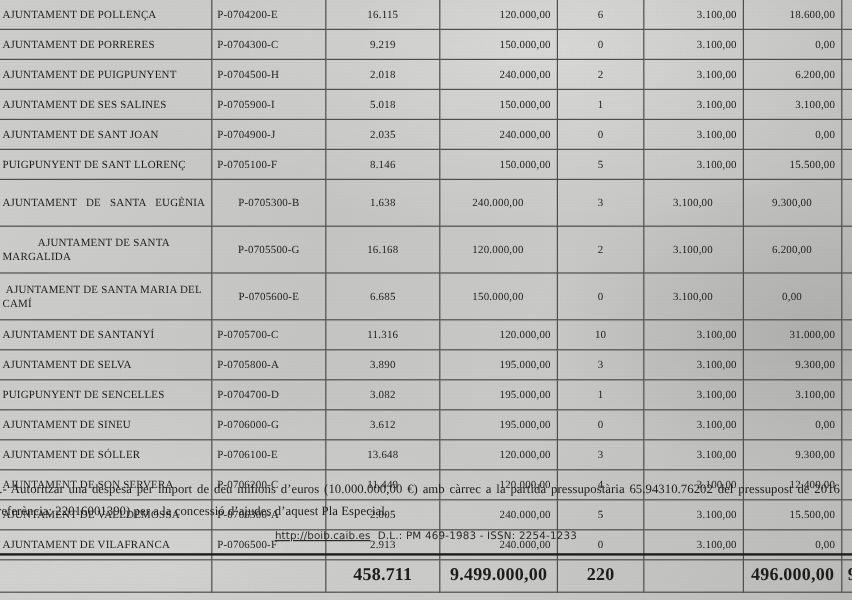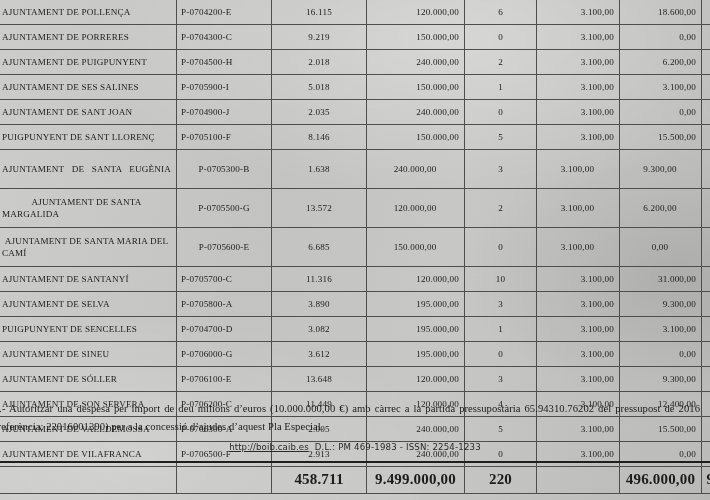--- a/index.html
+++ b/index.html
@@ -223,21 +223,21 @@
           <td class="cell-num">1.638</td>
           <td class="cell-right">240.000,00</td>
           <td class="cell-num">3</td>
           <td class="cell-right">3.100,00</td>
           <td class="cell-right">9.300,00</td>
           <td class="cell-right">249.300,00</td>
         </tr>
         <tr class="row-tall">
           <td class="cell-name">AJUNTAMENT DE SANTA MARGALIDA</td>
           <td class="cell-cif">P-0705500-G</td>
-          <td class="cell-num">13.572</td>
+          <td class="cell-num">16.168</td>
           <td class="cell-right">120.000,00</td>
           <td class="cell-num">2</td>
           <td class="cell-right">3.100,00</td>
           <td class="cell-right">6.200,00</td>
           <td class="cell-right">126.200,00</td>
         </tr>
         <tr class="row-tall">
           <td class="cell-name">AJUNTAMENT DE SANTA MARIA DEL CAMÍ</td>
           <td class="cell-cif">P-0705600-E</td>
           <td class="cell-num">6.685</td>

